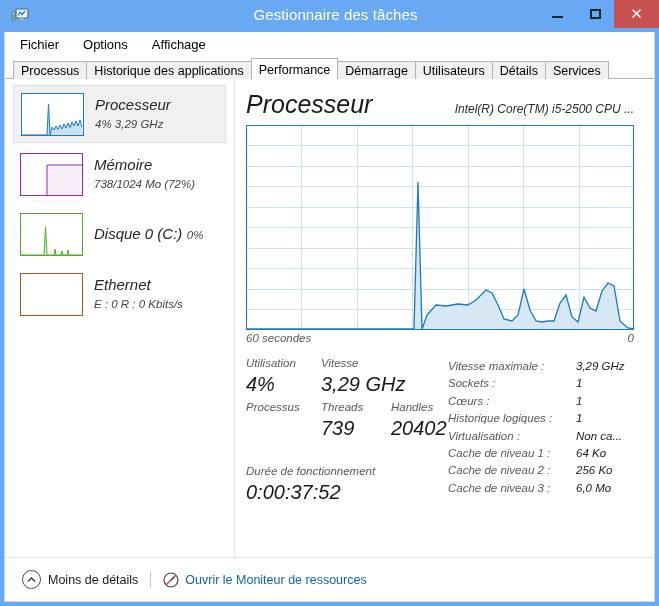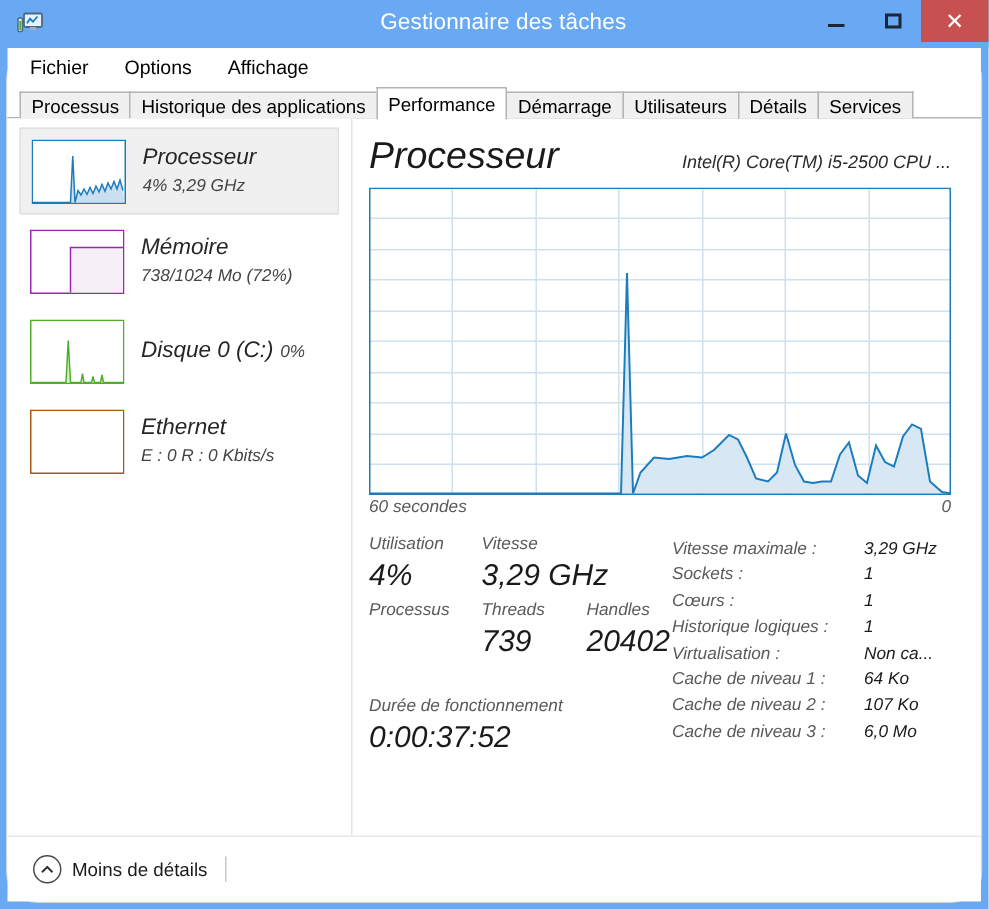--- a/index.html
+++ b/index.html
@@ -75,21 +75,20 @@
   .client {
     position: absolute;
     left: 4px; top: 32px;
     width: 651px;
     height: 570px;
     background: #ffffff;
     box-sizing: border-box;
     border-left: 1px solid #d6d6d6;
     border-right: 1px solid #d6d6d6;
     border-bottom: 1px solid #d6d6d6;
-    border-radius: 21px;
   }
 
   
   .menubar {
     height: 25px;
     display: flex;
     align-items: center;
     padding-left: 13px;
     font-size: 13px;
     color: #000000;
@@ -534,21 +533,21 @@
             <div class="spec-row">
               <span class="spec-label">Virtualisation :</span>
               <span class="spec-value">Non ca...</span>
             </div>
             <div class="spec-row">
               <span class="spec-label">Cache de niveau 1 :</span>
               <span class="spec-value">64 Ko</span>
             </div>
             <div class="spec-row">
               <span class="spec-label">Cache de niveau 2 :</span>
-              <span class="spec-value">107 Ko</span>
+              <span class="spec-value">256 Ko</span>
             </div>
             <div class="spec-row">
               <span class="spec-label">Cache de niveau 3 :</span>
               <span class="spec-value">6,0 Mo</span>
             </div>
           </div>
         </div>
 
       </div>
     </div>
@@ -556,16 +555,26 @@
     <div class="statusbar">
       <div class="status-btn">
         <span class="chev-circle">
           <svg width="9" height="6" viewBox="0 0 9 6">
             <polyline points="1,4.5 4.5,1 8,4.5" fill="none" stroke="#333333" stroke-width="1.3"></polyline>
           </svg>
         </span>
         <span>Moins de détails</span>
       </div>
       <div class="status-sep"></div>
+      <div class="status-link">
+        <span class="resmon-icon">
+          <svg width="16" height="16" viewBox="0 0 16 16">
+            <circle cx="8" cy="8" r="7" fill="#ffffff" stroke="#4a4a4a" stroke-width="1.2"></circle>
+            <line x1="3.2" y1="12.8" x2="12.8" y2="3.2" stroke="#d04a4a" stroke-width="1.6"></line>
+            <line x1="8" y1="8" x2="11.5" y2="5" stroke="#4a4a4a" stroke-width="1.1"></line>
+          </svg>
+        </span>
+        <span>Ouvrir le Moniteur de ressources</span>
+      </div>
     </div>
 
   </div>
 </div>
 
 </body></html>

